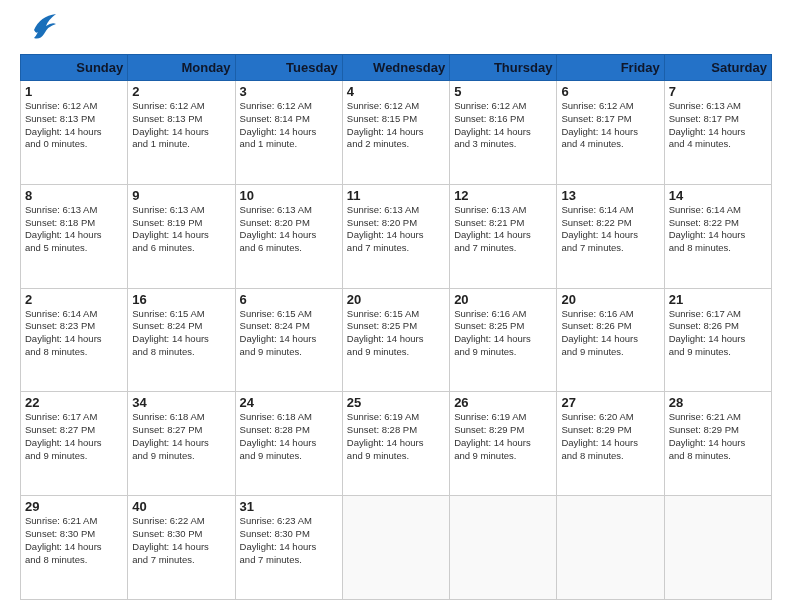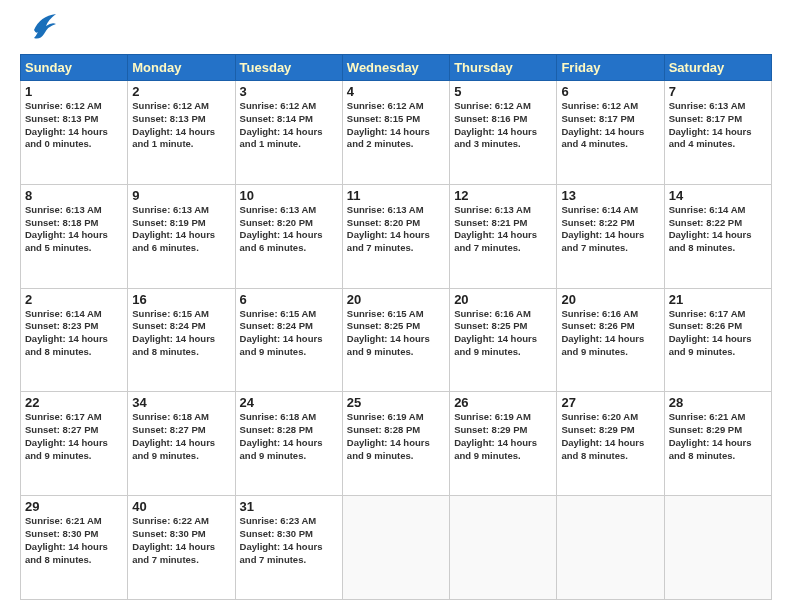--- a/index.html
+++ b/index.html
@@ -47,25 +47,25 @@
     }
     .calendar {
       flex: 1;
       border: 1px solid #ccc;
       border-collapse: collapse;
       width: 100%;
       table-layout: fixed;
     }
     .calendar th {
       background: #2472c8;
-      color: #fef9c3;
+      color: #0f172a;
       font-size: 13px;
       font-weight: bold;
       padding: 5px 4px;
-      text-align: left;
+      text-align: right;
       border: 1px solid #1a5faa;
     }
     .calendar td {
       border: 1px solid #ccc;
       vertical-align: top;
       padding: 3px 4px;
       font-size: 10px;
       color: #333;
       height: 88px;
     }
@@ -73,21 +73,20 @@
       font-size: 13px;
       font-weight: bold;
       color: #222;
       display: block;
       margin-bottom: 1px;
     }
     .cell-info {
       font-size: 9.5px;
       line-height: 1.35;
       color: #333;
-      font-weight: bold;
     }
     .empty-cell {
       background: #f9f9f9;
     }
   </style>
 </head>
 <body>
 
 <div class="page">
   <div class="header">

